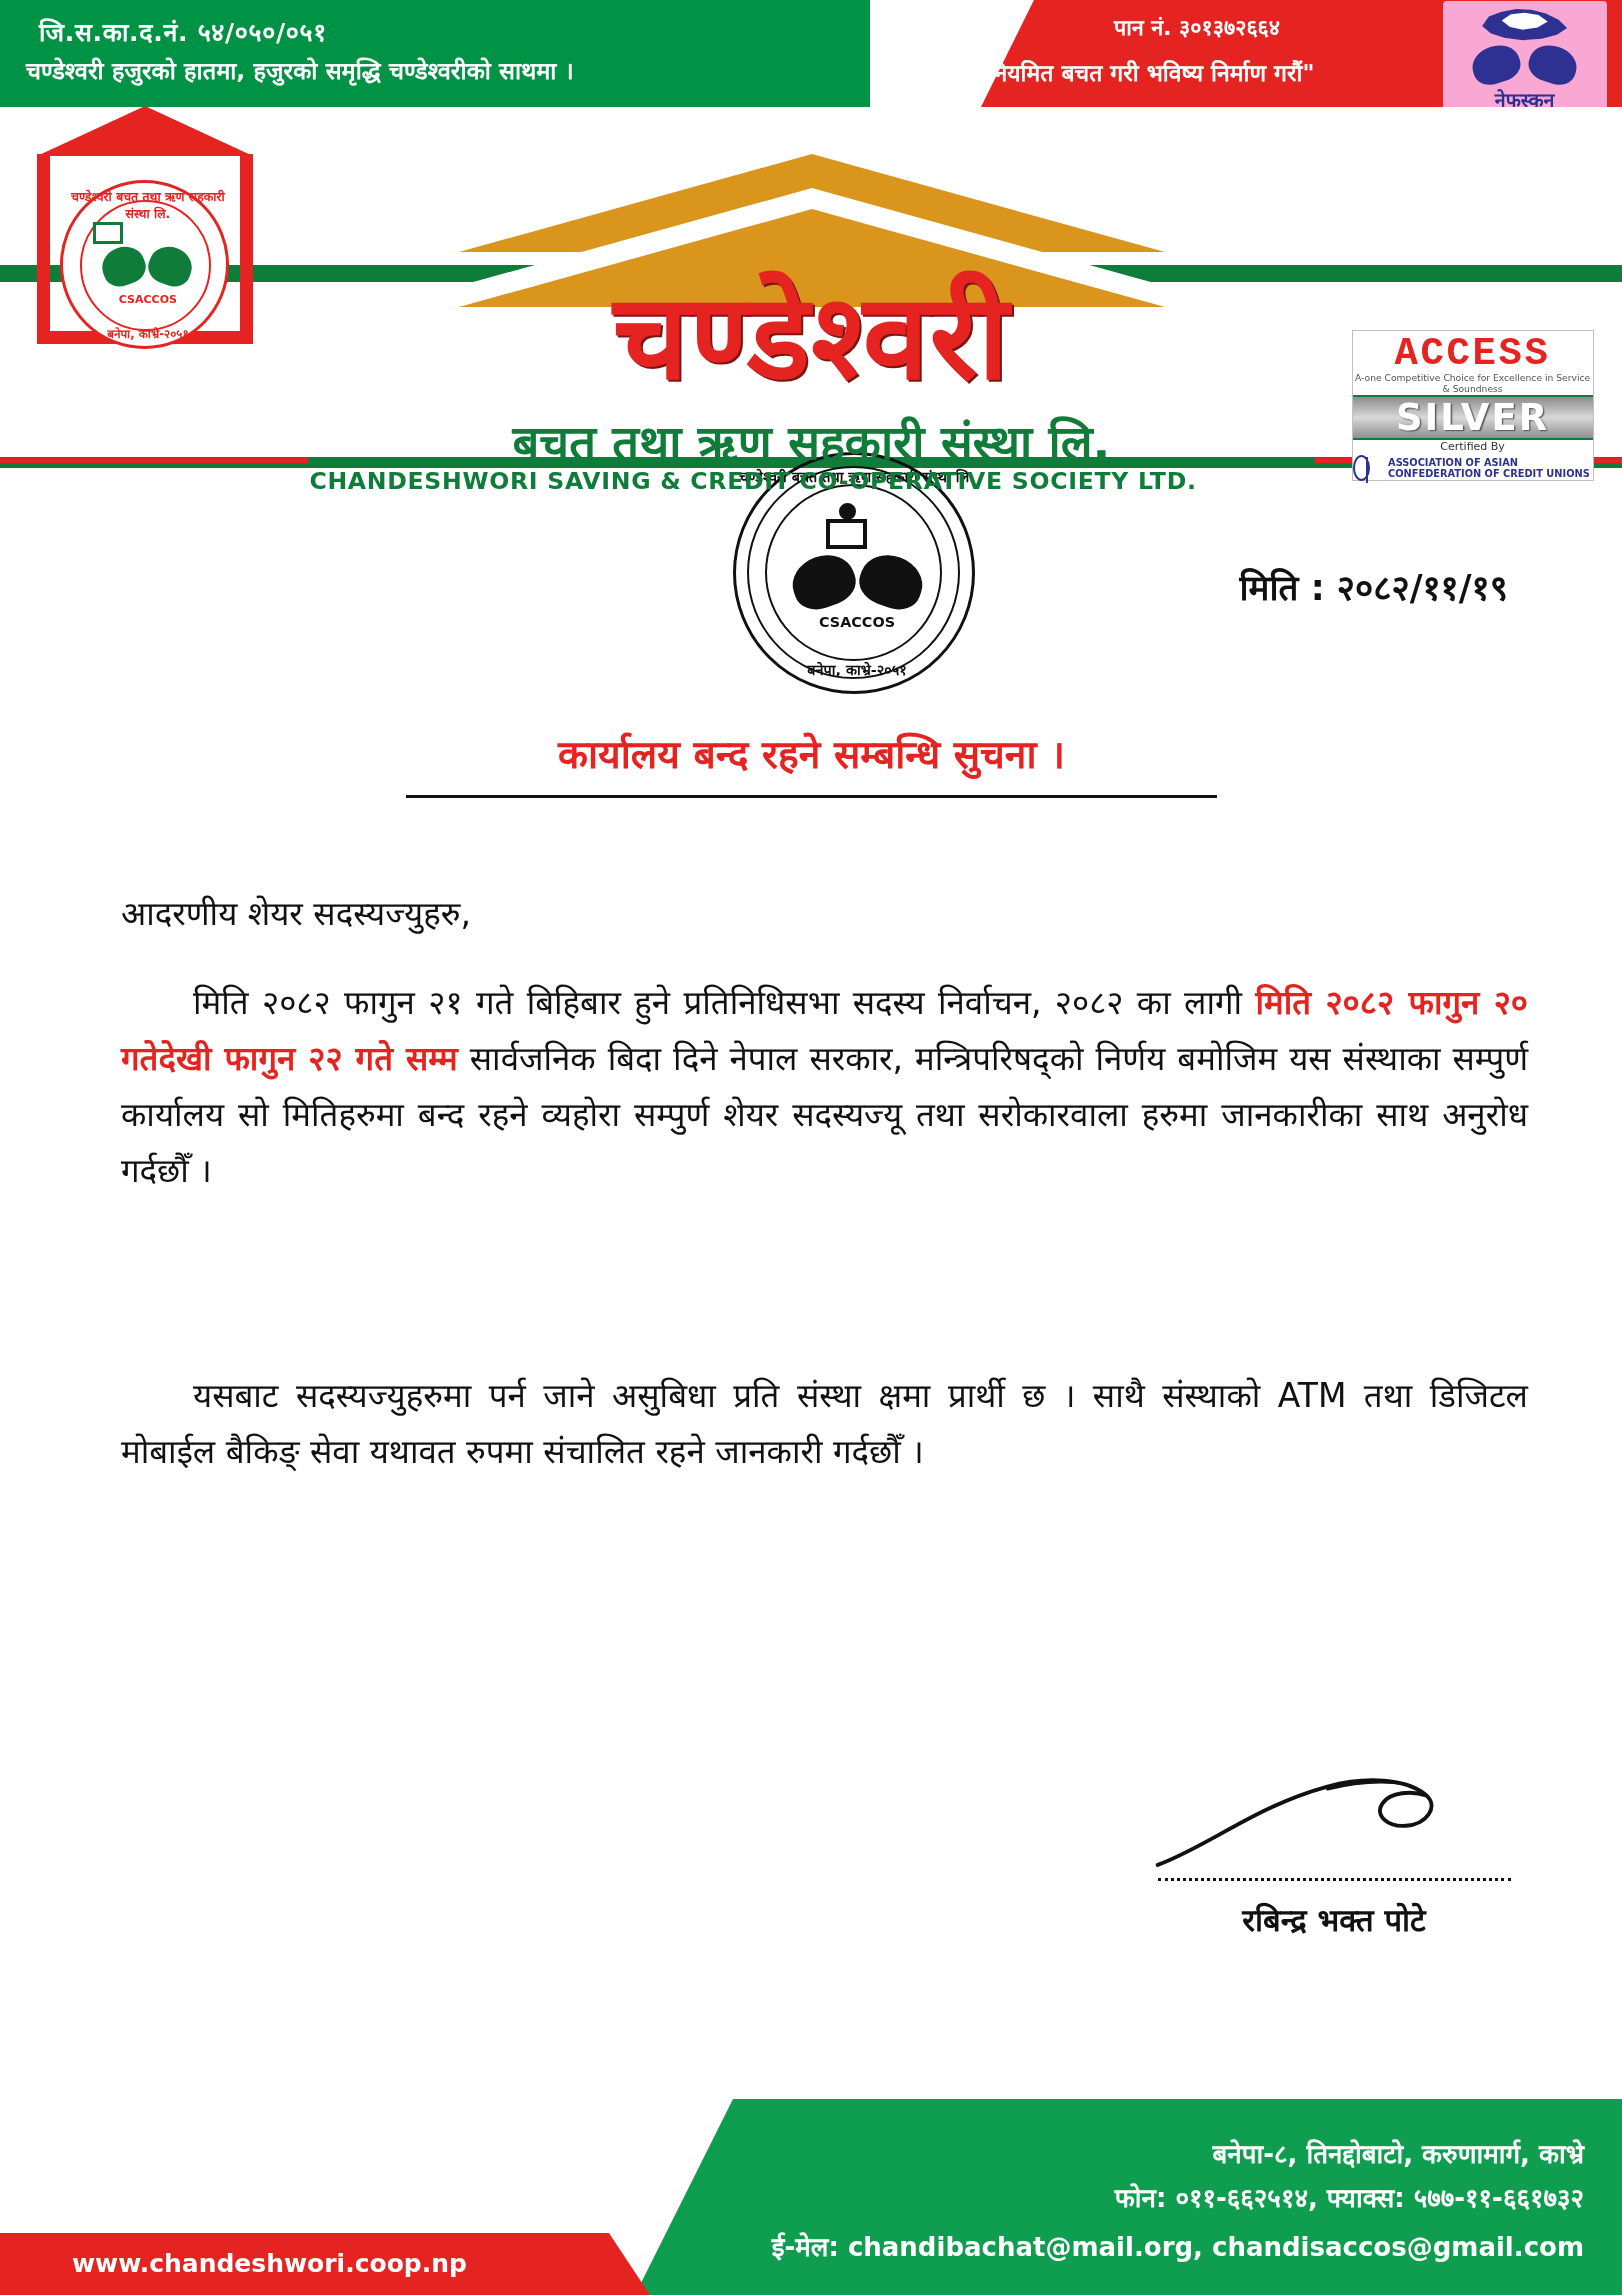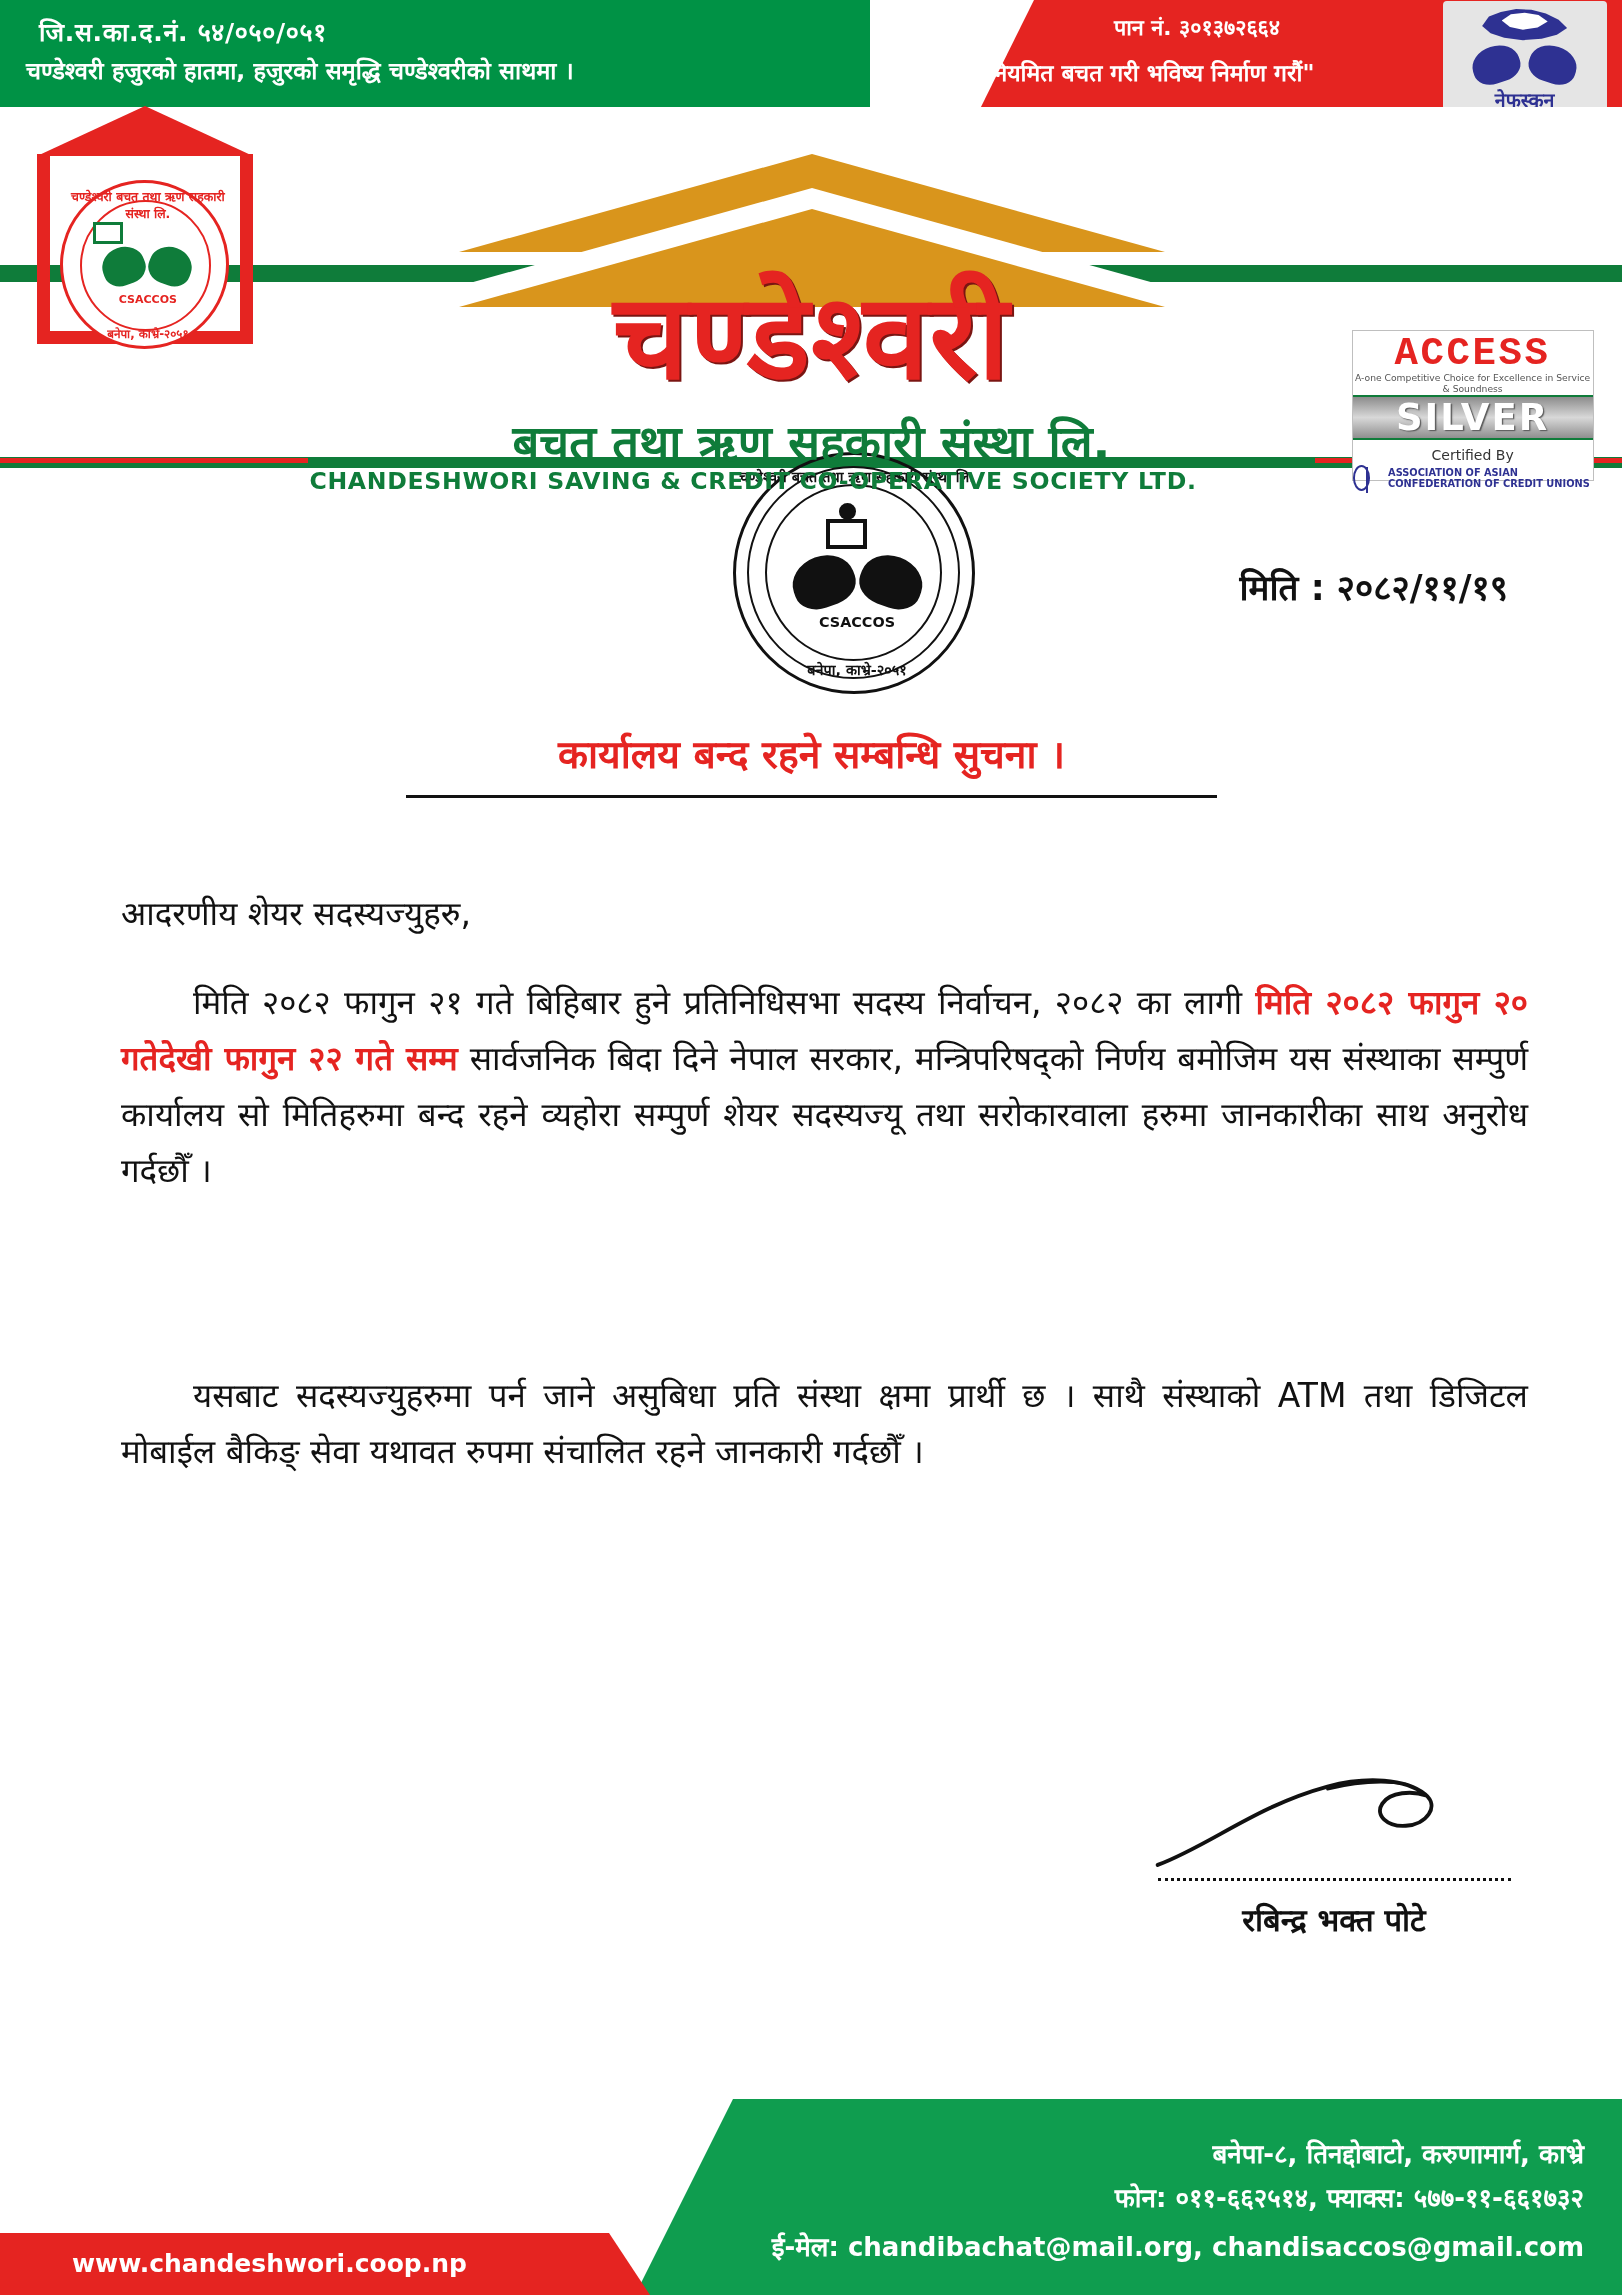--- a/index.html
+++ b/index.html
@@ -97,21 +97,21 @@
     font-size: 23px;
     font-weight: bold;
   }
 
   
   .nefscun {
     position: absolute;
     top: 1.3px; right: 16.4px;
     width: 164px;
     height: 115px;
-    background: #e5e5e5;
+    background: #f9a8d4;
     border-radius: 3.9px;
     text-align: center;
     padding-top: 2.6px;
   }
   .nefscun .map {
     width: 85px; height: 38px;
     margin: 1.3px auto 0;
     background: #2e3192;
     clip-path: polygon(0% 55%, 8% 30%, 22% 18%, 40% 10%, 58% 12%, 75% 22%, 90% 38%, 100% 60%, 88% 78%, 70% 88%, 48% 92%, 26% 86%, 10% 74%);
     position: relative;
@@ -347,21 +347,21 @@
     margin-top: 1.3px;
     background: linear-gradient(#8c8c8c, #d8d8d8, #8f8f8f);
     color: #ffffff;
     font-size: 37px; font-weight: bold; letter-spacing: 2px;
     line-height: 41px;
     border-top: 2px solid #0f7c3a;
     border-bottom: 2px solid #0f7c3a;
     text-shadow: 1.3px 1.3px 1.3px #555;
   }
   .access-badge .ac-cert {
-    font-size: 14px; color: #333; margin-top: 7px;
+    font-size: 11px; color: #333; margin-top: 0;
   }
   .access-badge .ac-org {
     display: flex; align-items: center; justify-content: center; gap: 18px;
     margin-top: 1.3px;
   }
   .access-badge .ac-org .gl {
     width: 26px; height: 26px; border-radius: 50%;
     border: 2px solid #2e3192;
     position: relative;
   }

